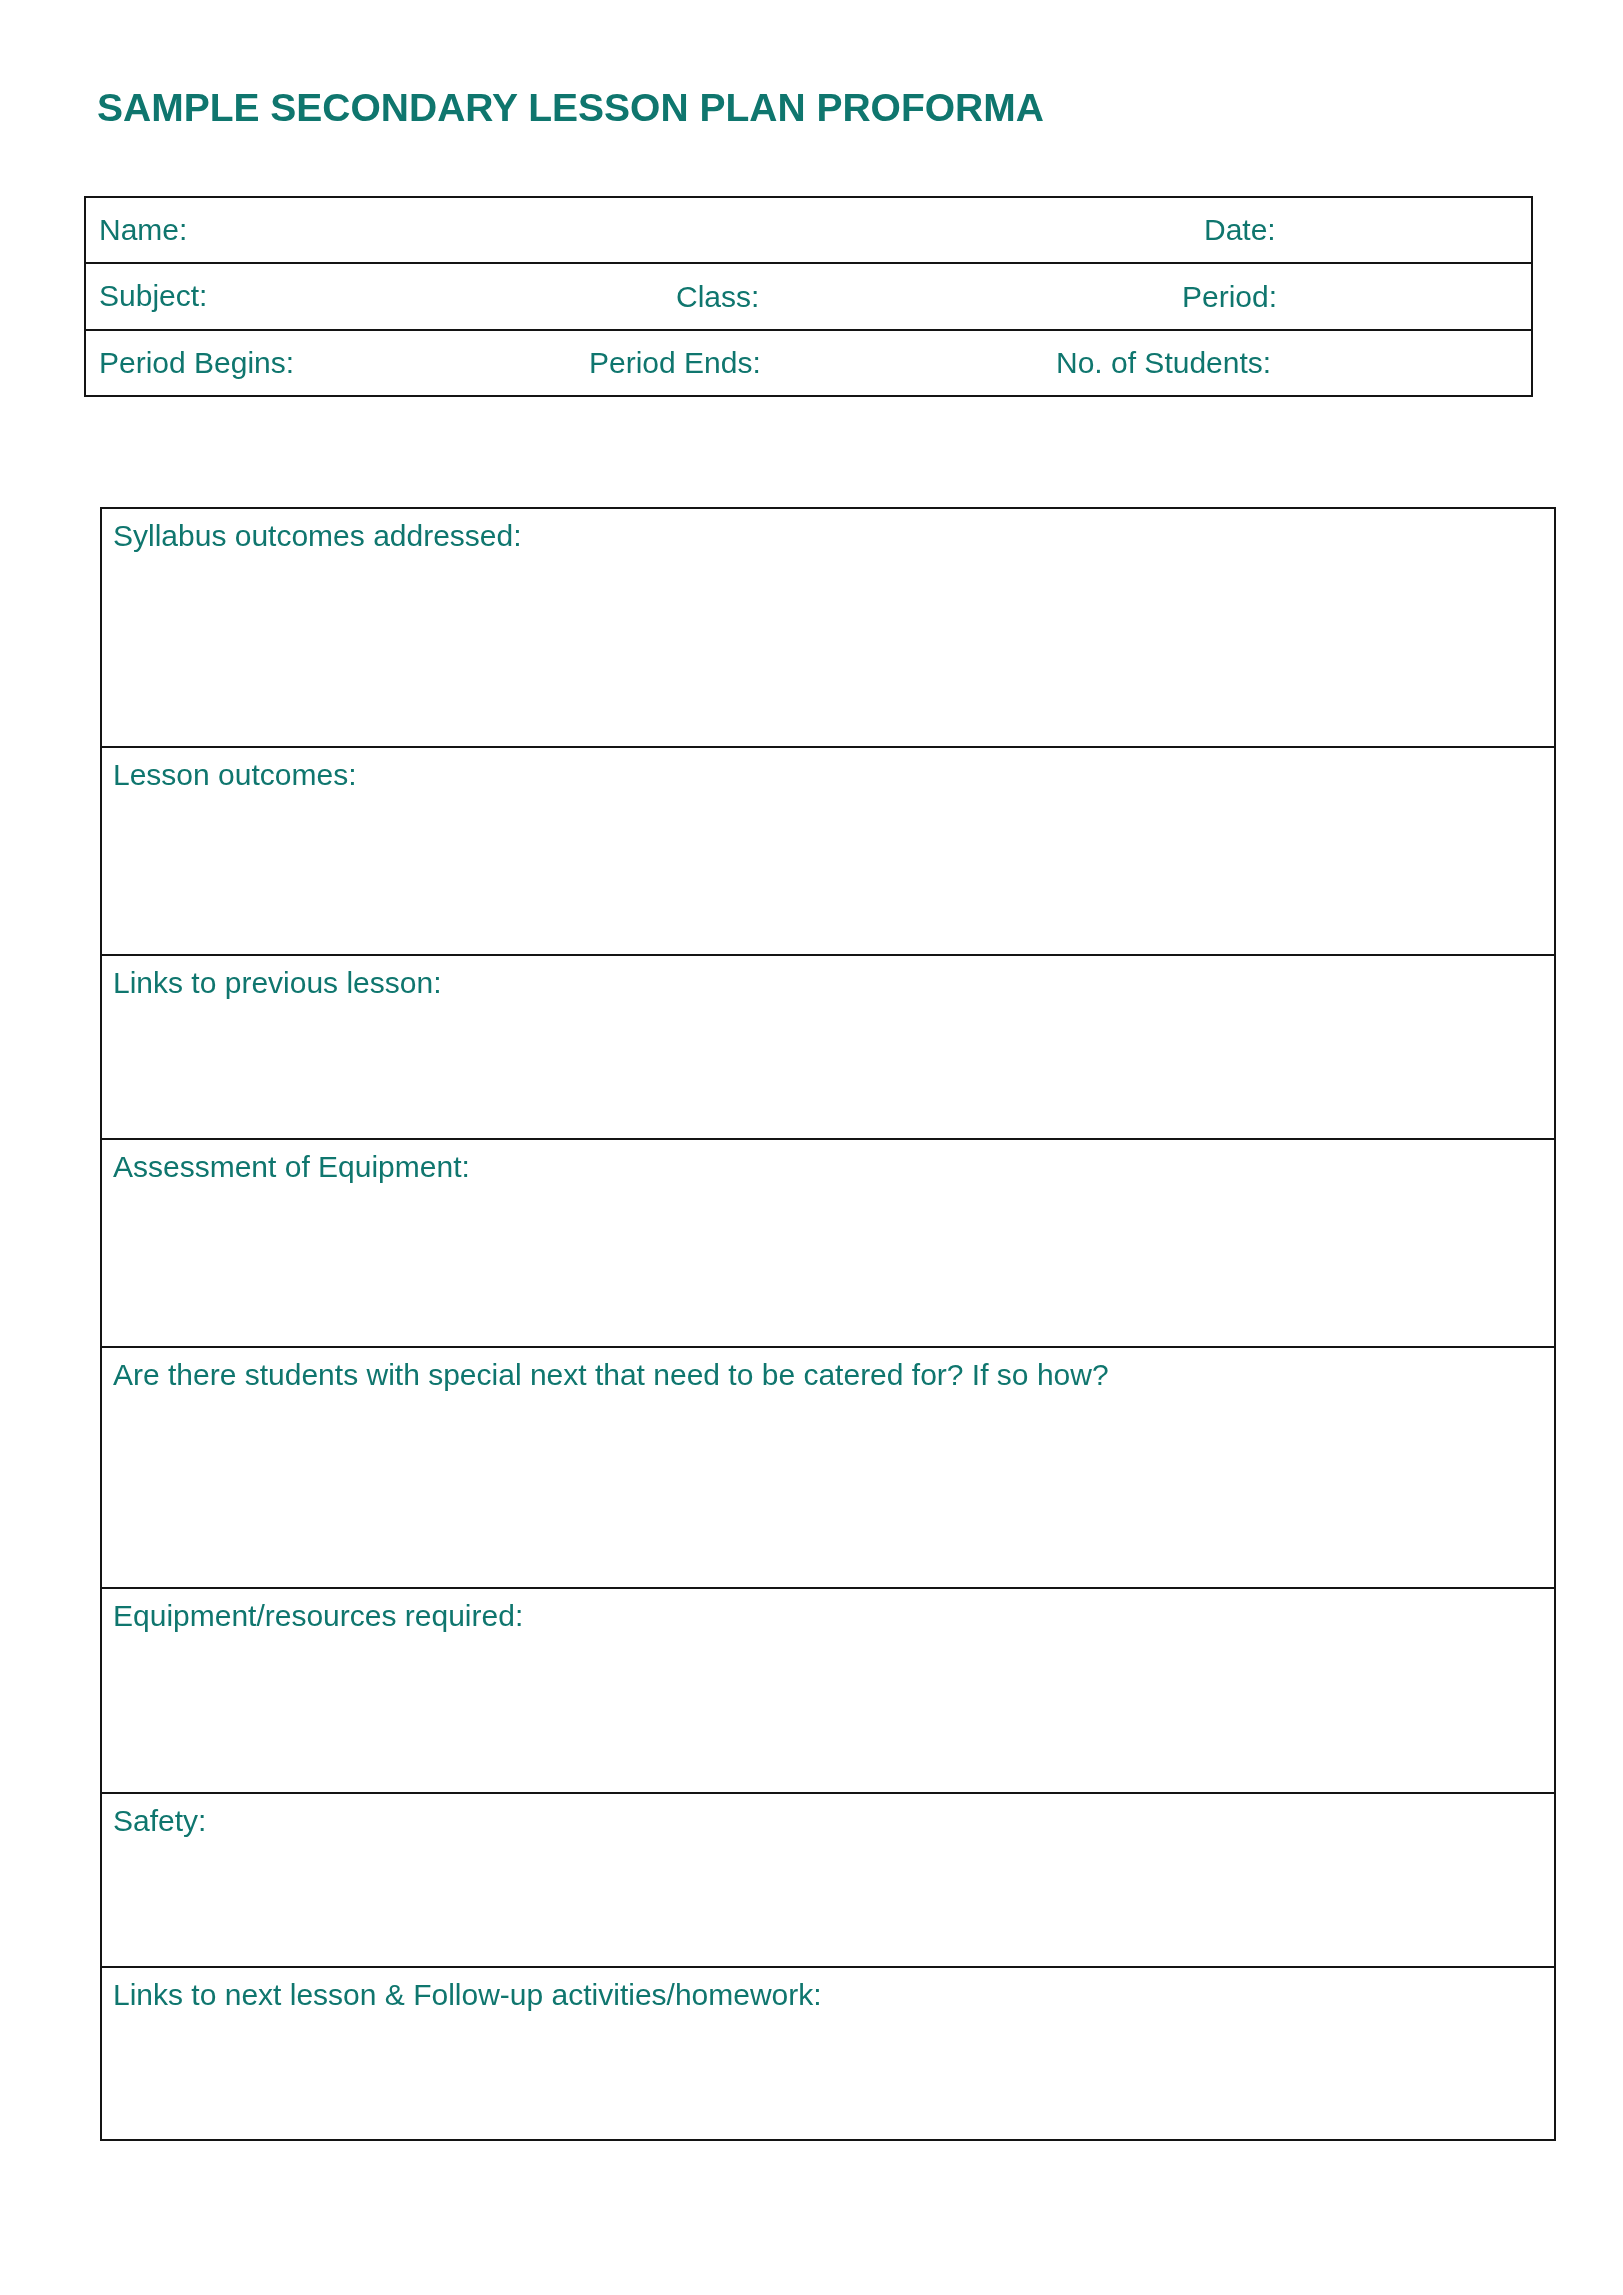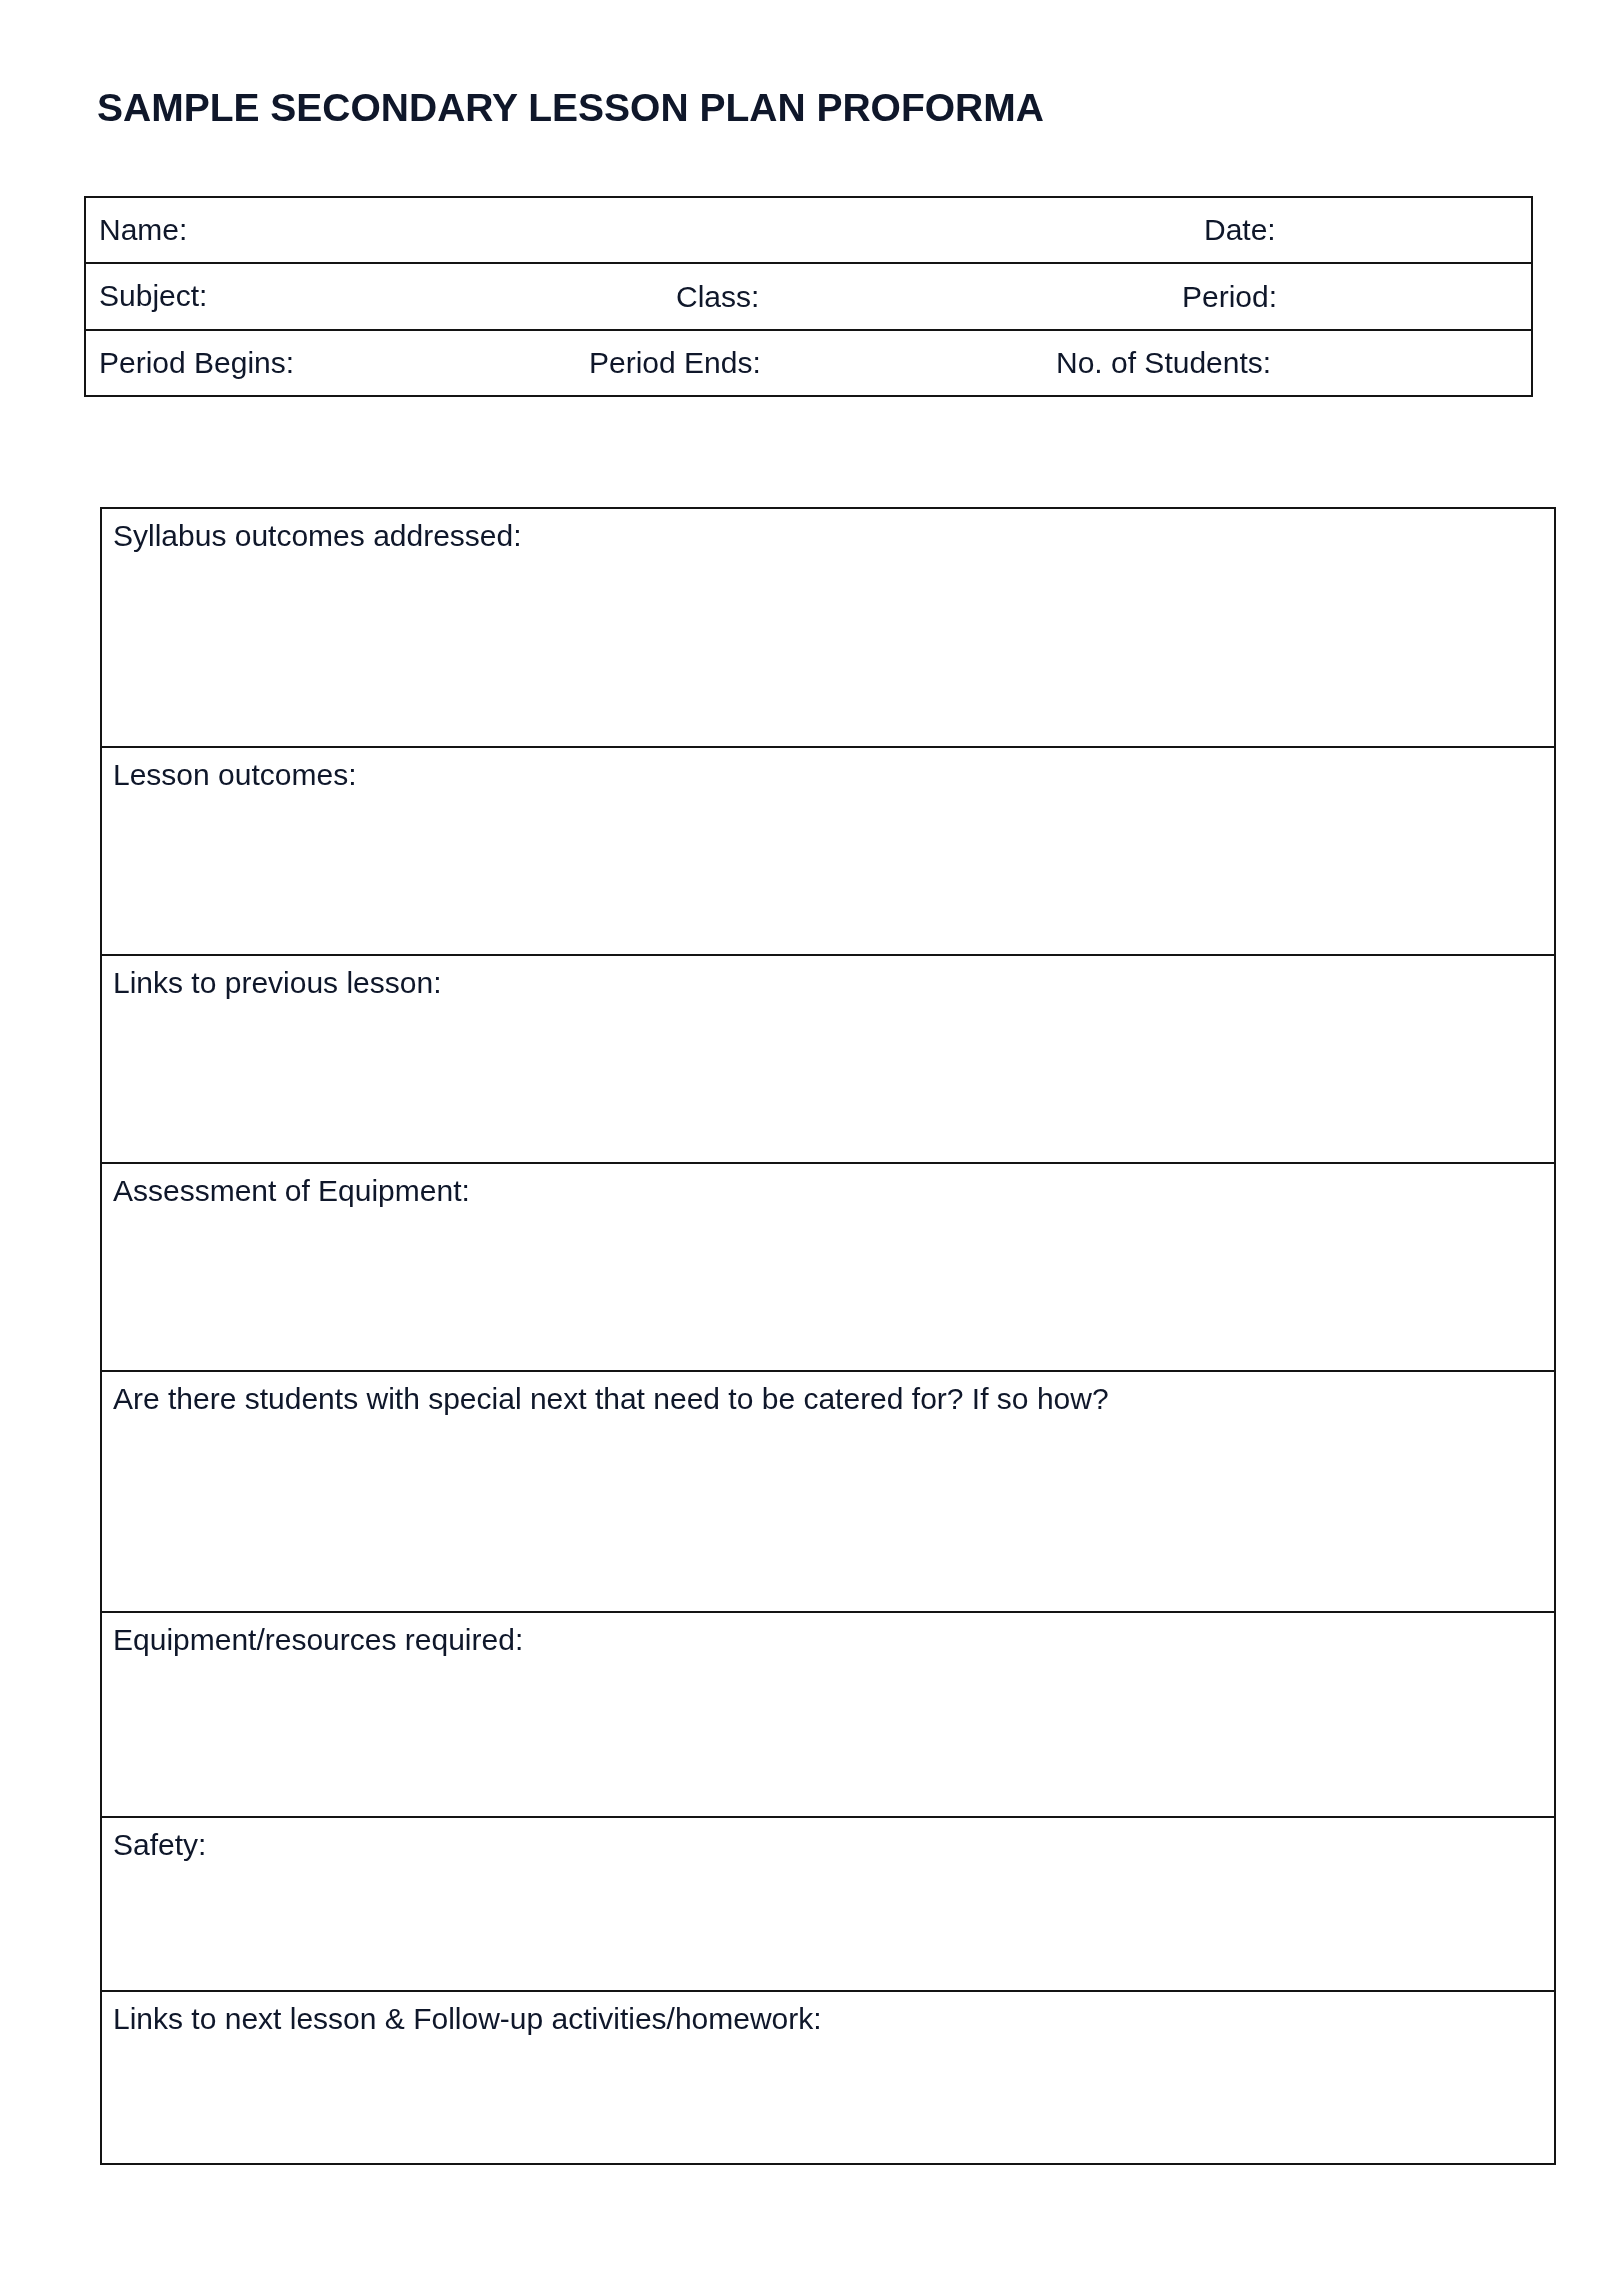--- a/index.html
+++ b/index.html
@@ -6,21 +6,21 @@
     margin: 0;
     padding: 0;
     background: #ffffff;
   }
   .page {
     position: relative;
     width: 1624px;
     height: 2296px;
     background: #ffffff;
     font-family: "Liberation Sans", sans-serif;
-    color: #0f172a;
+    color: #0f766e;
     overflow: hidden;
   }
   .title {
     position: absolute;
     left: 97px;
     top: 86px;
     margin: 0;
     font-size: 39px;
     font-weight: bold;
     letter-spacing: 0;
@@ -100,21 +100,21 @@
     </div>
   </div>
 
   <div class="tbl sections-table">
     <div class="srow" style="height:239px">
       <span class="slbl">Syllabus outcomes addressed:</span>
     </div>
     <div class="srow" style="height:208px">
       <span class="slbl">Lesson outcomes:</span>
     </div>
-    <div class="srow" style="height:208px">
+    <div class="srow" style="height:184px">
       <span class="slbl">Links to previous lesson:</span>
     </div>
     <div class="srow" style="height:208px">
       <span class="slbl">Assessment of Equipment:</span>
     </div>
     <div class="srow" style="height:241px">
       <span class="slbl">Are there students with special next that need to be catered for? If so how?</span>
     </div>
     <div class="srow" style="height:205px">
       <span class="slbl">Equipment/resources required:</span>

